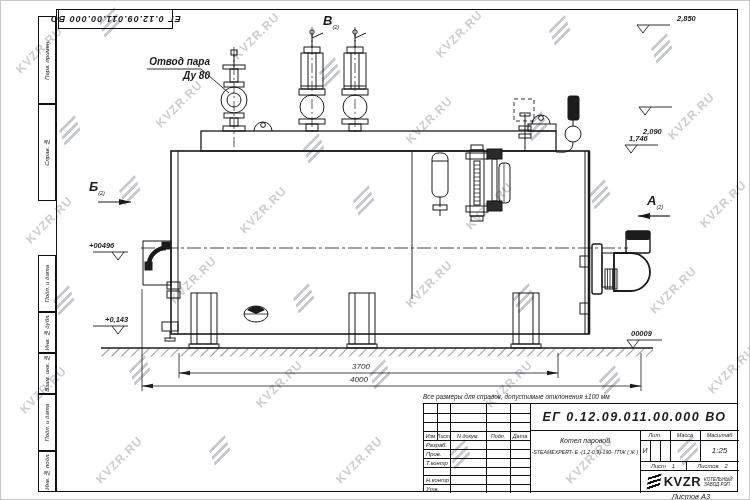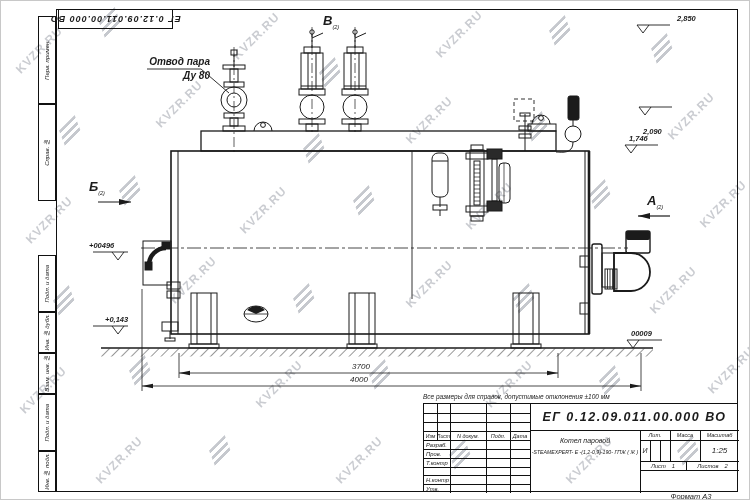--- a/index.html
+++ b/index.html
@@ -370,17 +370,25 @@
 
     <div class="cell" style="left:216px;top:57px;width:46px;height:9px;font-size:5.8px;gap:6px;">
       <span>Лист</span>
       <span>1</span>
     </div>
     <div class="cell" style="left:262px;top:57px;width:53px;height:9px;font-size:5.8px;gap:6px;">
       <span>Листов</span>
       <span>2</span>
     </div>
 
+    <div class="cell" style="left:216px;top:66px;width:99px;height:23px;">
+      <span class="logo-bars"></span>
+      <span class="logo-word">KVZR</span>
+      <span class="logo-sub">
+        <span>КОТЕЛЬНЫЙ</span>
+        <span>ЗАВОД РЭП</span>
+      </span>
+    </div>
   </div>
 
-  <div class="format">Формат А3</div>
+  <div class="format">Листов А3</div>
 
 </div>
 
 </body></html>

